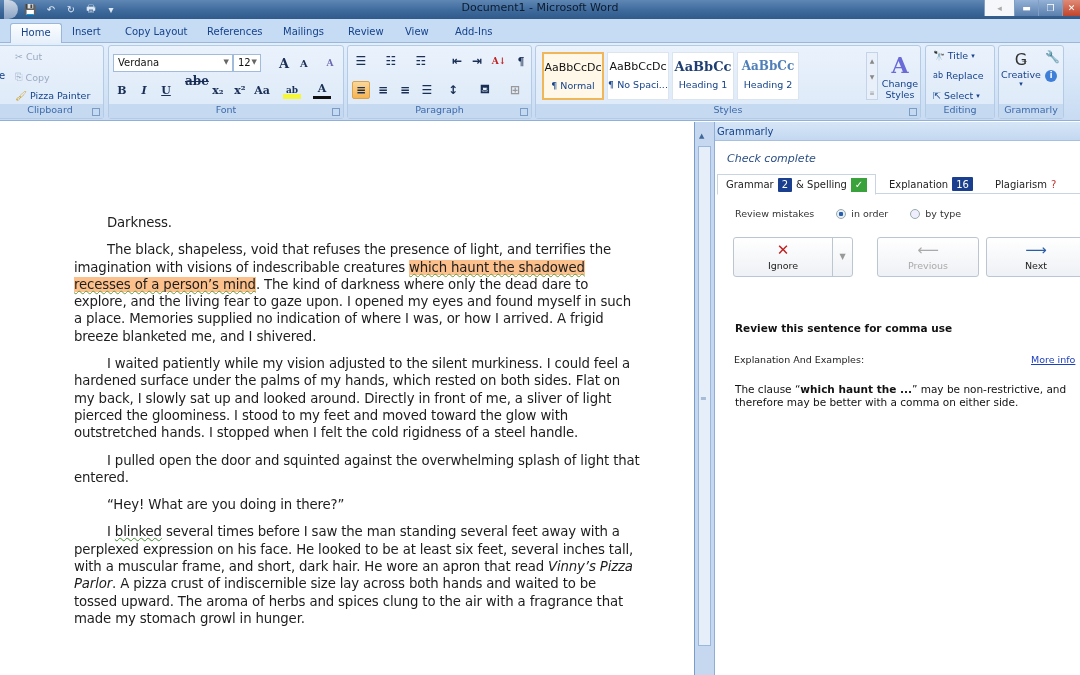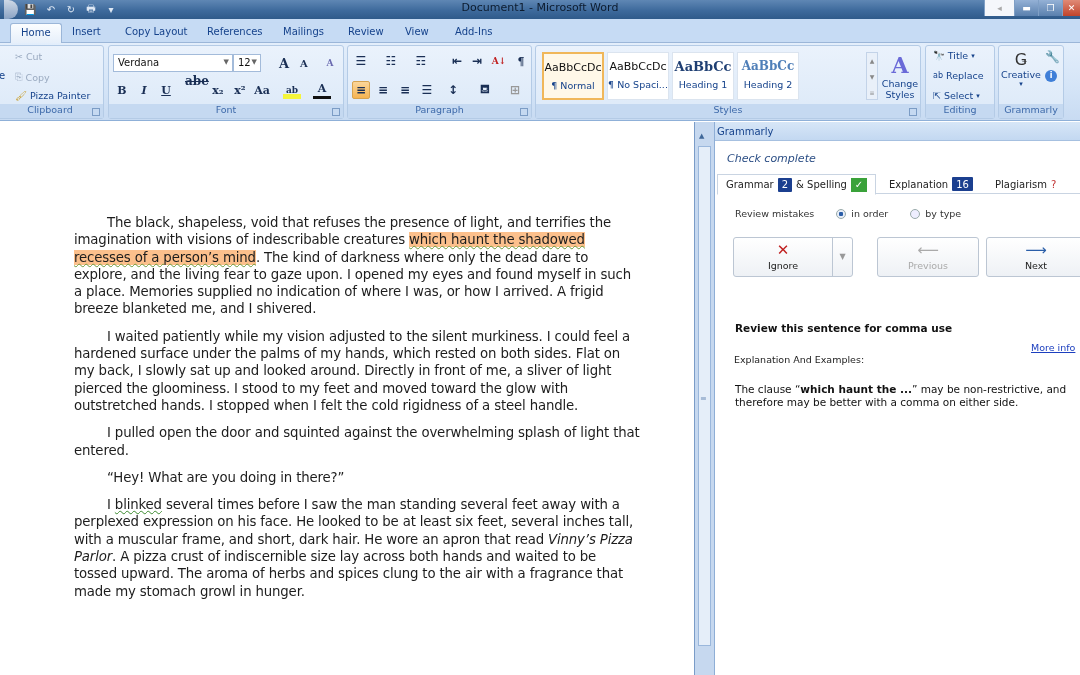--- a/index.html
+++ b/index.html
@@ -55,21 +55,21 @@
 .radio{display:inline-flex;align-items:center;gap:5px;margin-left:22px}
 .radio .dot{width:10px;height:10px;border-radius:50%;border:1px solid #9aa;background:#eef}
 .radio .dot.on{background:radial-gradient(#2b5ea8 35%,#e8eef8 45%)}
 .abtn{position:absolute;top:115px;height:40px;border:1px solid #bcc6d3;border-radius:3px;background:linear-gradient(#fff,#eef1f5);text-align:center;font-size:9.5px;color:#222}
 .abtn .ic{font-size:15px;line-height:20px;margin-top:2px}
 .abtn.dis{color:#aaa}
 #issue-title{position:absolute;left:18px;top:172px;font-size:16px;font-weight:bold;color:#111}
 #issue-title .dd{font-size:9px;color:#aaa;font-weight:normal;margin-left:4px}
 #issue-sub{position:absolute;left:20px;top:200px;font-size:10.5px;font-weight:bold;color:#111}
 #expl-label{position:absolute;left:19px;top:232px;font-size:9.5px;color:#222}
-#more-info{position:absolute;left:316px;top:220px;font-size:9.5px;color:#1c3fbf;text-decoration:underline}
+#more-info{position:absolute;left:316px;top:232px;font-size:9.5px;color:#1c3fbf;text-decoration:underline}
 #expl{position:absolute;left:20px;top:261px;width:340px;font-size:10.5px;line-height:13px;color:#111}
 #incorrect{position:absolute;left:20px;top:304px;width:340px;font-size:10.5px;line-height:13px;color:#c8323a}
 #correct{position:absolute;left:20px;top:330px;width:340px;font-size:10.5px;line-height:13px;color:#74a03a}
 </style>
 </head>
 <body>
 
 <div id="titlebar">
   <div id="qat">
     <div class="office-orb"></div>
@@ -210,20 +210,21 @@
       <div style="font-size:7px;color:#15428b">▾</div>
     </div>
     <div style="position:absolute;left:46px;top:4px;font-size:12px;color:#c08a30">🔧</div>
     <div style="position:absolute;left:46px;top:24px;width:12px;height:12px;border-radius:50%;background:#3f7fd8;color:#fff;font-size:8px;text-align:center;line-height:12px;font-weight:bold">i</div>
     <div class="glabel">Grammarly</div>
   </div>
 </div>
 
 <div id="doc">
   <div id="doc-text">
+      <p><span>Darkness.</span></p>
       <p><span>The black, shapeless, void that refuses the presence of light, and terrifies the imagination with visions of indescribable creatures </span><span class="hl">which haunt the shadowed recesses of a person’s mind</span><span>. The kind of darkness where only the dead dare to explore, and the living fear to gaze upon. I opened my eyes and found myself in such a place. Memories supplied no indication of where I was, or how I arrived. A frigid breeze blanketed me, and I shivered.</span></p>
       <p><span>I waited patiently while my vision adjusted to the silent murkiness. I could feel a hardened surface under the palms of my hands, which rested on both sides. Flat on my back, I slowly sat up and looked around. Directly in front of me, a sliver of light pierced the gloominess. I stood to my feet and moved toward the glow with outstretched hands. I stopped when I felt the cold rigidness of a steel handle.</span></p>
       <p><span>I pulled open the door and squinted against the overwhelming splash of light that entered.</span></p>
       <p><span>“Hey! What are you doing in there?”</span></p>
       <p><span>I </span><span class="sp">blinked</span><span> several times before I saw the man standing several feet away with a perplexed expression on his face. He looked to be at least six feet, several inches tall, with a muscular frame, and short, dark hair. He wore an apron that read </span><span style="font-style: italic;">Vinny’s Pizza Parlor</span><span>. A pizza crust of indiscernible size lay across both hands and waited to be tossed upward. The aroma of herbs and spices clung to the air with a fragrance that made my stomach growl in hunger.</span></p>
     </div>
 </div>
 
 <div id="vscroll">
   <div class="up">▲</div>

